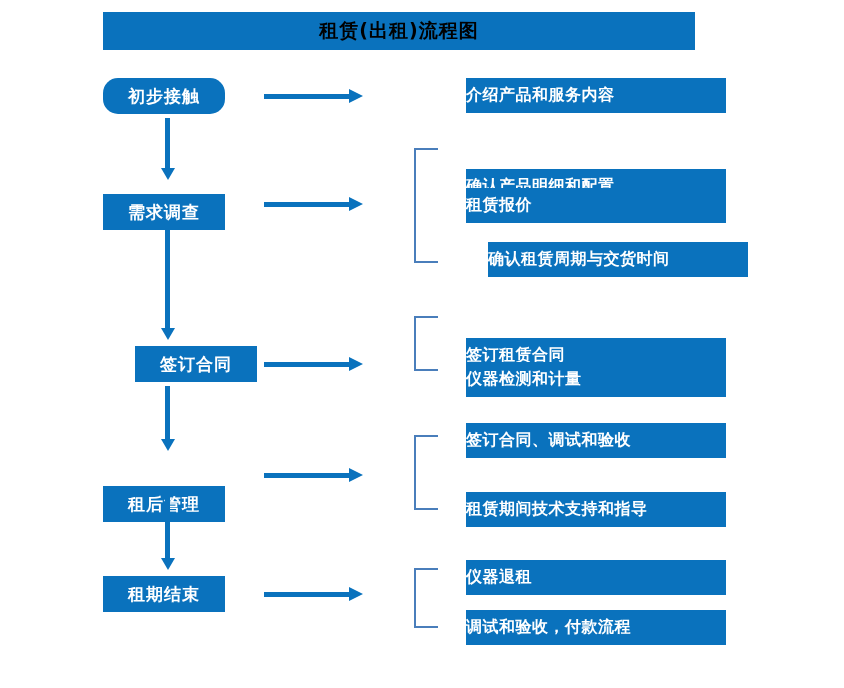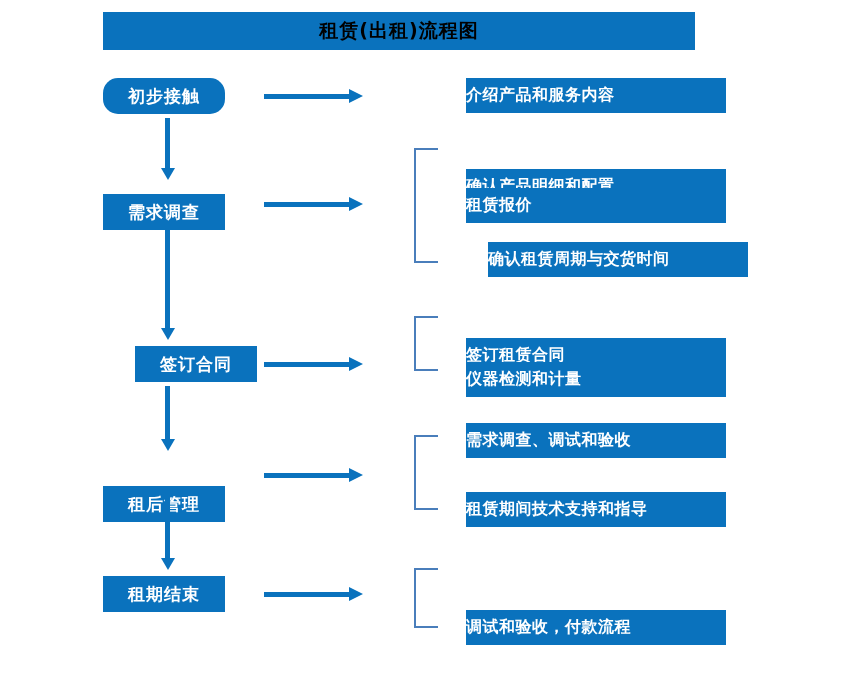--- a/index.html
+++ b/index.html
@@ -210,20 +210,21 @@
   <div class="detail-box" style="top:133px;margin-top:36px;">确认产品明细和配置</div>
 
   <div class="detail-box" style="top:188px;">租赁报价</div>
 
   <div class="detail-box" style="top:242px;margin-left:22px;">确认租赁周期与交货时间</div>
 
   <div class="detail-box" style="top:313px;margin-top:25px;">签订租赁合同</div>
 
   <div class="detail-box" style="top:362px;">仪器检测和计量</div>
 
-  <div class="detail-box" style="top:423px;">需求调查、调试和验收</div>
+  <div class="detail-box" style="top:423px;">签订合同、调试和验收</div>
 
   <div class="detail-box" style="top:492px;">租赁期间技术支持和指导</div>
 
+  <div class="detail-box" style="top:560px;">仪器退租</div>
 
   <div class="detail-box" style="top:610px;">调试和验收，付款流程</div>
 
 </div>
 
 </body></html>

